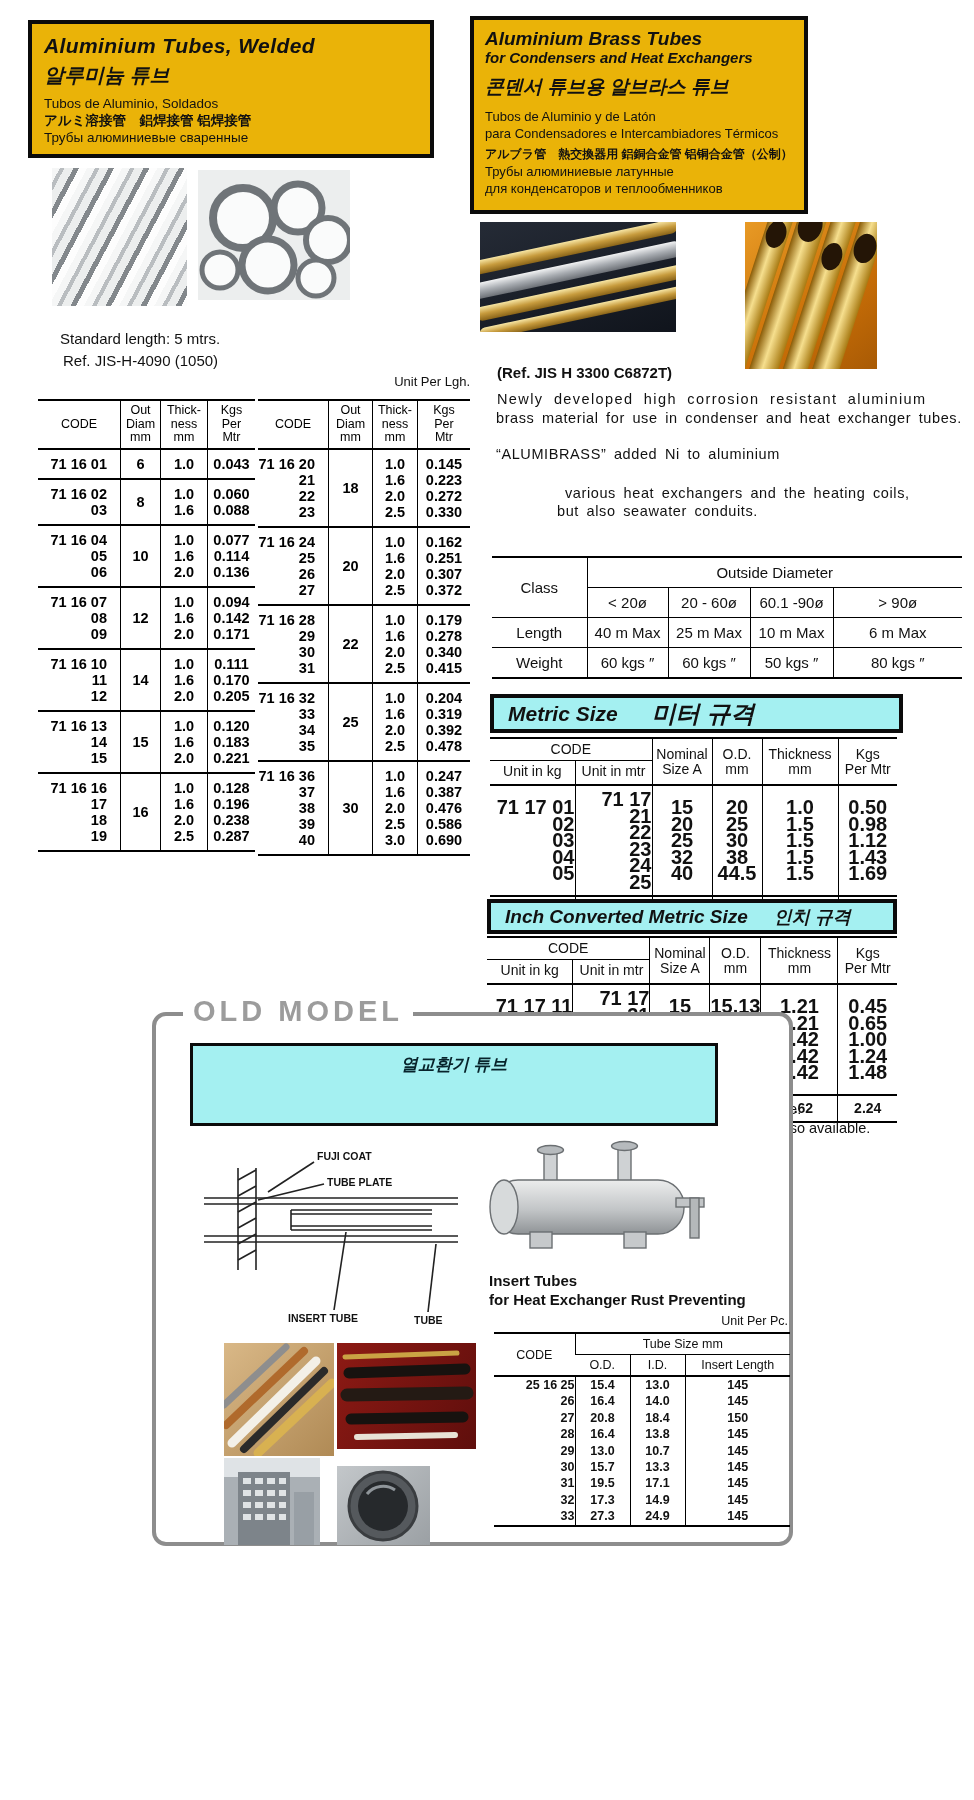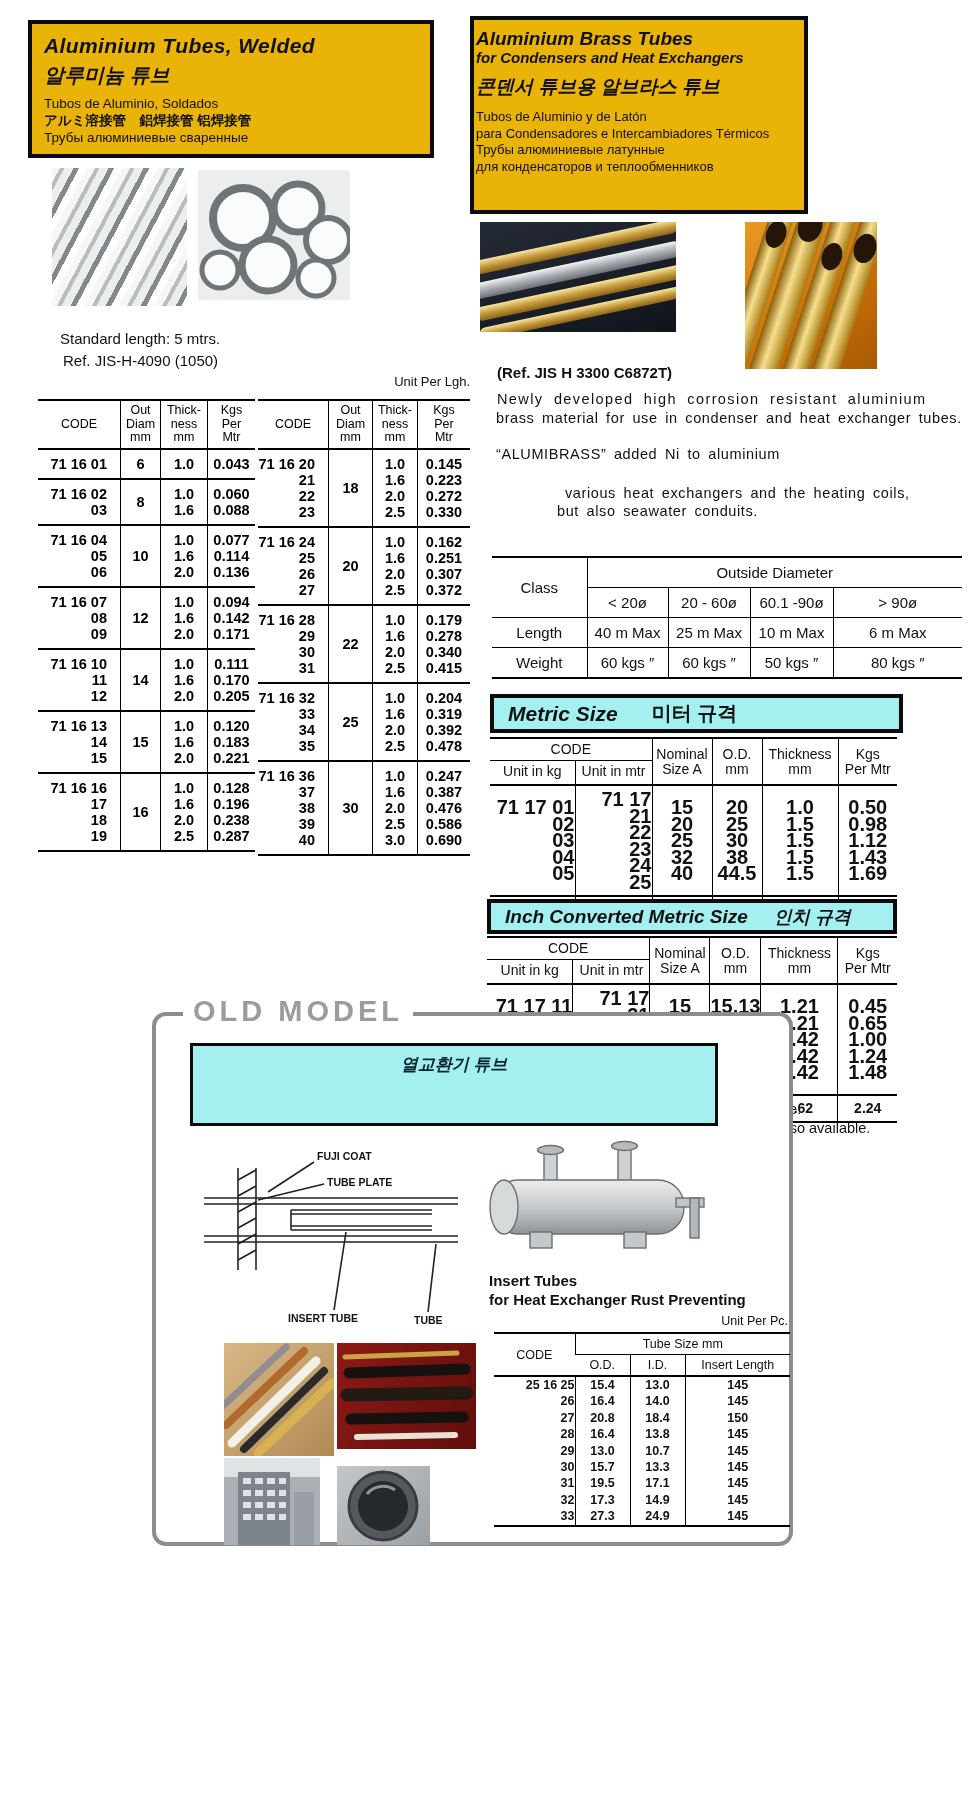--- a/index.html
+++ b/index.html
@@ -114,26 +114,27 @@
 <div class="page">
 
   <div class="abs cyanbox" style="left:28px;top:20px;width:406px;height:138px;padding:4px 12px;">
     <div class="hl-title">Aluminium Tubes, Welded</div>
     <div class="hl-kr">알루미늄 튜브</div>
     <div class="hl-sm">Tubos de Aluminio, Soldados</div>
     <div class="hl-sm" style="font-weight:700;">アルミ溶接管　鋁焊接管 铝焊接管</div>
     <div class="hl-sm">Трубы алюминиевые сваренные</div>
   </div>
 
-  <div class="abs cyanbox" style="left:470px;top:16px;width:338px;height:198px;padding:4px 2px;">
+  <div class="abs cyanbox" style="left:470px;top:16px;width:338px;height:198px;padding:4px 11px;">
     <div class="hr-title">Aluminium Brass Tubes</div>
     <div class="hr-title2">for Condensers and Heat Exchangers</div>
     <div class="hr-kr">콘덴서 튜브용 알브라스 튜브</div>
     <div class="hr-sm">Tubos de Aluminio y de Latón</div>
     <div class="hr-sm">para Condensadores e Intercambiadores Térmicos</div>
+    <div class="hr-jp">アルブラ管　熱交換器用 鋁銅合金管 铝铜合金管（公制）</div>
     <div class="hr-sm">Трубы алюминиевые латунные</div>
     <div class="hr-sm">для конденсаторов и теплообменников</div>
   </div>
 
   <div class="photo ph-weld1" style="left:52px;top:168px;width:135px;height:138px;"></div>
   <div class="photo" style="left:198px;top:170px;width:152px;height:130px;background:#f2f3f3;">
     <svg width="152" height="130" viewBox="0 0 152 130">
       <rect x="0" y="0" width="152" height="130" fill="#eceeee"></rect>
       <g stroke="#6f7478" fill="#fafbfb">
         <circle cx="45" cy="48" r="30" stroke-width="8"></circle>
@@ -493,21 +494,21 @@
       <td>60 kgs ″</td>
       <td>60 kgs ″</td>
       <td>50 kgs ″</td>
       <td>80 kgs ″</td>
     </tr>
   </tbody>
     </table>
 
   <div class="banner" style="left:490px;top:694px;width:413px;height:39px;">
     <span class="en" style="font-size:21px;">Metric Size</span>
-    <span class="kr" style="font-size:20px;">미터 규격</span>
+    <span class="kr" style="font-size:24px;font-style:italic;">미터 규격</span>
   </div>
   <table class="sztbl" style="left:490px;top:737px;width:407px;">
     <colgroup>
         <col style="width:85px">
         <col style="width:77px">
         <col style="width:60px">
         <col style="width:50px">
         <col style="width:76px">
         <col style="width:59px">
       </colgroup>

